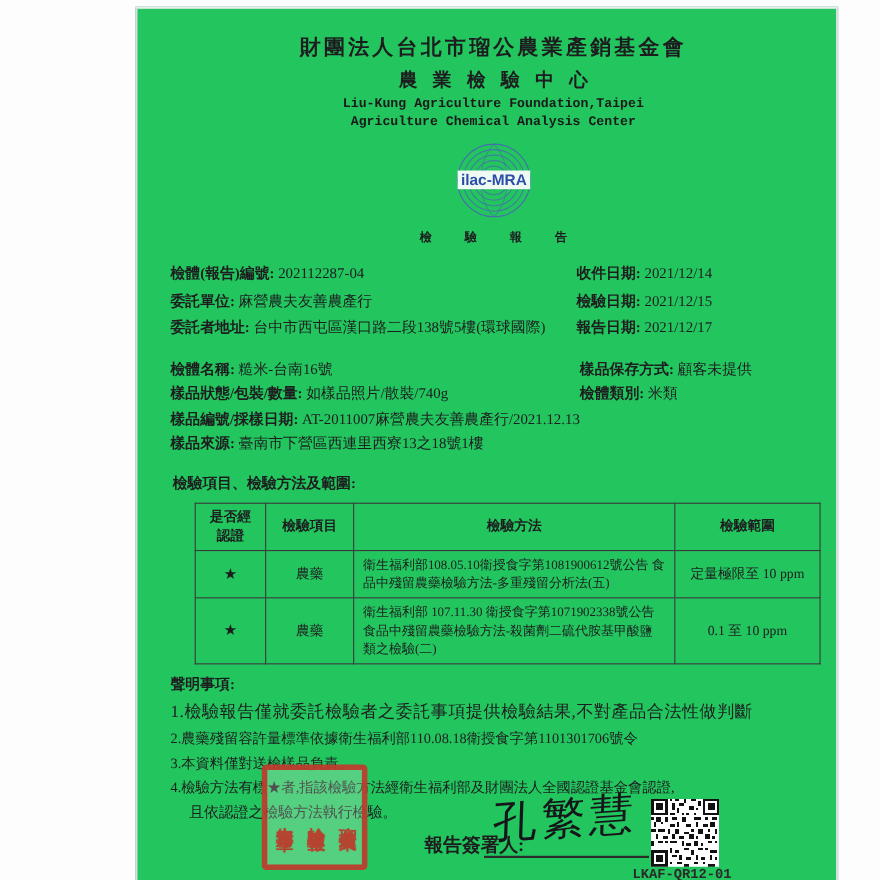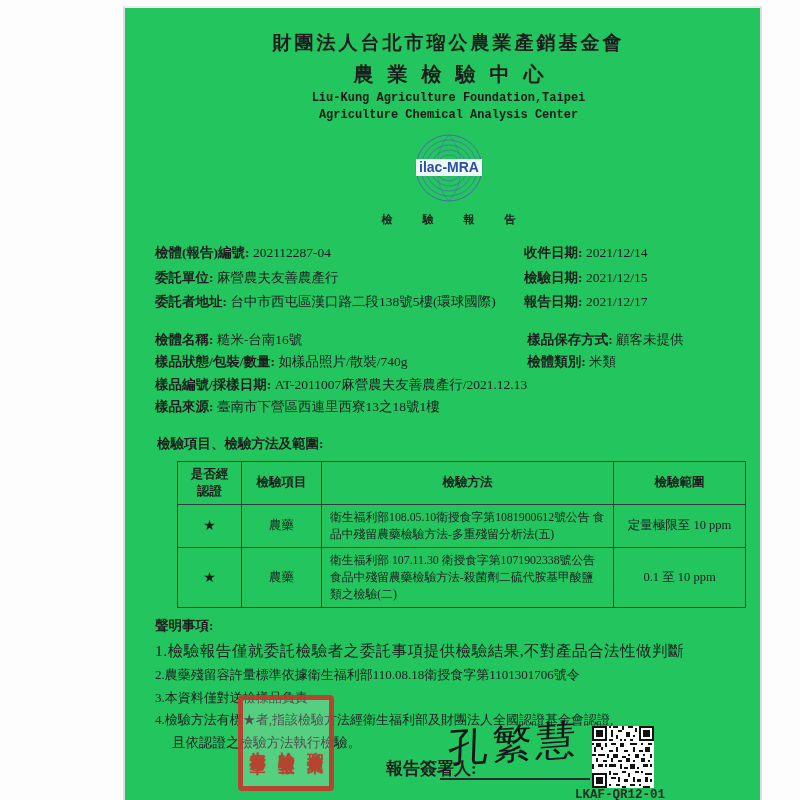--- a/index.html
+++ b/index.html
@@ -10,21 +10,21 @@
     position:absolute; left:79px; top:6px; width:639px; height:794px;
     background:#22c55e;
     border-left:2px solid #dcdce4; border-right:2px solid #dcdce4; border-top:2px solid #ebebf1;
     padding:22px 18px 0 30px;
     margin-left:44px;
   }
 
   
   .hdr { text-align:center; }
   .org-zh { font-size:19px; font-weight:700; letter-spacing:3px; }
-  .center-zh { font-size:20px; font-weight:700; letter-spacing:14px; margin-top:5px; text-indent:14px; }
+  .center-zh { font-size:17px; font-weight:700; letter-spacing:14px; margin-top:5px; text-indent:14px; }
   .en { font-family:"Liberation Mono","DejaVu Sans Mono",monospace; font-size:12px; font-weight:700; margin-top:3px; color:#1a1a1a; }
   .en:first-of-type { margin-top:7px; }
 
   .logos { display:flex; justify-content:center; align-items:flex-end; gap:44px; margin-top:8px; height:74px; }
   .ilac { width:72px; height:72px; }
   .taf-wrap { text-align:center; width:120px; }
   .taf-sub { font-family:"Liberation Mono","DejaVu Sans Mono",monospace; font-size:9.5px; font-weight:700; margin-top:1px; }
   .taf-num { font-family:"Liberation Mono","DejaVu Sans Mono",monospace; font-size:9.5px; font-weight:700; }
 
   .report-title { text-align:center; font-size:11px; font-weight:700; letter-spacing:30px; text-indent:30px; margin-top:8px; }

